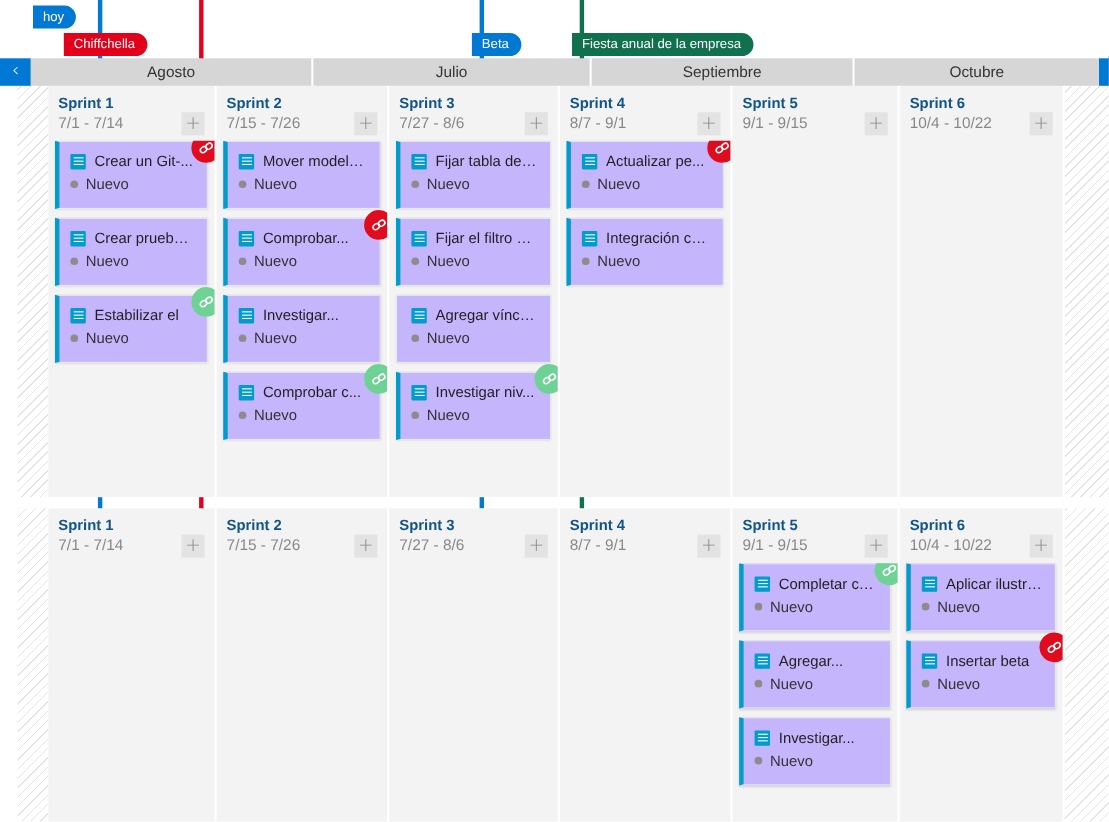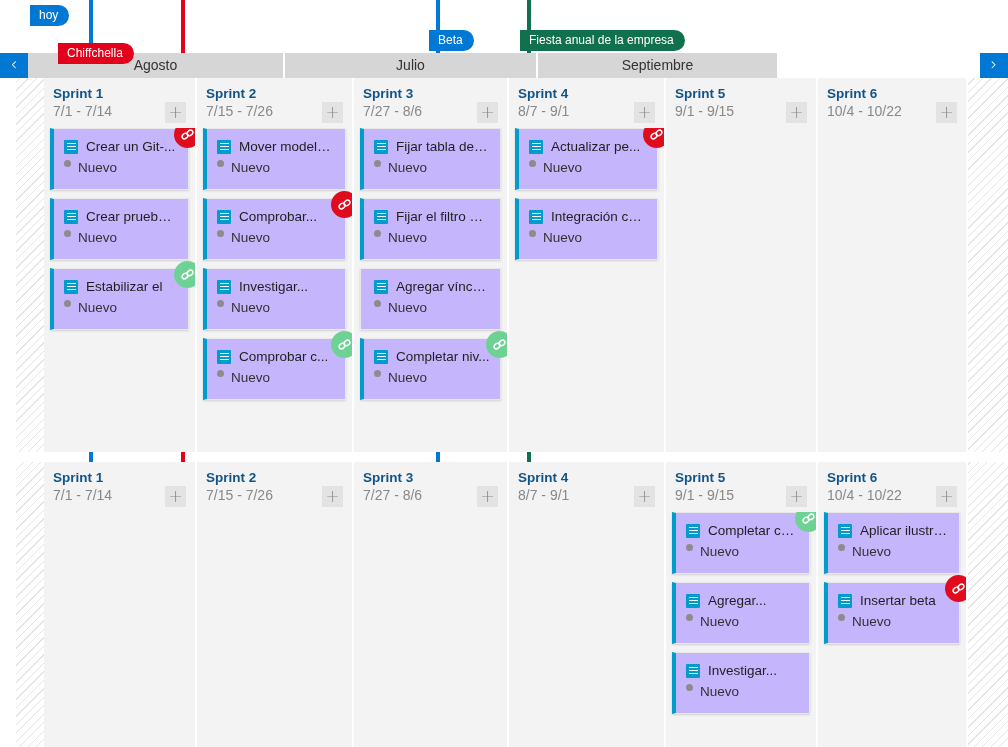--- a/index.html
+++ b/index.html
@@ -177,21 +177,21 @@
   }
   .card-title {
     font-size: 13.5px;
     color: #1f1f1f;
     white-space: nowrap;
     overflow: hidden;
     text-overflow: ellipsis;
     flex: 1 1 auto;
   }
   .state-row {
-    display: flex; gap: 7px;
+    display: flex; align-items: center; gap: 7px;
   }
   .state-dot {
     width: 7px; height: 7px;
     border-radius: 50%;
     background: #8c8c8c;
     flex: 0 0 7px;
   }
   .state-text {
     font-size: 13.5px;
     color: #333333;
@@ -218,33 +218,34 @@
 </style>
 </head>
 <body>
 
 <div id="board">
 
   <div id="marker-band">
       <div class="marker-line" style="left: 89px; background: rgb(0, 120, 212); position: absolute;"></div>
       <div class="marker-flag" style="left: 30px; top: 5px; background: rgb(0, 120, 212);">hoy</div>
       <div class="marker-line" style="left: 181px; background: rgb(226, 0, 26); position: absolute;"></div>
-      <div class="marker-flag" style="left: 58px; top: 43px; background: rgb(226, 0, 26);">Chiffchella</div>
+      <div class="marker-flag" style="left: 58px; top: 30px; background: rgb(226, 0, 26);">Chiffchella</div>
       <div class="marker-line" style="left: 436px; background: rgb(0, 120, 212); position: absolute;"></div>
       <div class="marker-flag" style="left: 429px; top: 30px; background: rgb(0, 120, 212);">Beta</div>
       <div class="marker-line" style="left: 527px; background: rgb(17, 113, 78); position: absolute;"></div>
       <div class="marker-flag" style="left: 520px; top: 30px; background: rgb(17, 113, 78);">Fiesta anual de la empresa</div>
     </div>
 
   <div id="month-header">
     <div class="nav-arrow">‹</div>
     <div id="month-cells">
         <div class="month-cell" style="width: 257px; flex: 0 0 257px;">Agosto</div>
         <div class="month-cell" style="width: 253px; flex: 0 0 253px;">Julio</div>
         <div class="month-cell" style="width: 239px; flex: 0 0 239px;">Septiembre</div>
+        <div class="month-cell" style="width: 222px; flex: 0 0 222px;">Octubre</div>
       </div>
     <div class="nav-arrow">›</div>
   </div>
 
   <div class="swimlane" id="lane-1">
       <div class="lane-gutter-left hatch"></div>
       <div class="sprint-col" style="flex: 0 0 153px;">
         <div class="sprint-head">
           <div class="sprint-title">Sprint 1</div>
           <div class="sprint-dates">7/1 - 7/14</div>
@@ -397,21 +398,21 @@
               <span class="card-title">Agregar víncul...</span>
             </div>
             <div class="state-row">
               <span class="state-dot"></span>
               <span class="state-text">Nuevo</span>
             </div>
           </div>
           <div class="card">
             <div class="card-row">
               <span class="wi-icon"></span>
-              <span class="card-title">Completar niv...</span>
+              <span class="card-title">Investigar niv...</span>
             </div>
             <div class="state-row">
               <span class="state-dot"></span>
               <span class="state-text">Nuevo</span>
             </div>
             <div class="link-badge green">
               <svg viewBox="0 0 16 16">
                 <g fill="none" stroke="#ffffff" stroke-width="1.5">
                   <ellipse cx="5.4" cy="9.6" rx="3.4" ry="2.6" transform="rotate(-38 5.4 9.6)"></ellipse>
                   <ellipse cx="10.6" cy="6.4" rx="3.4" ry="2.6" transform="rotate(-38 10.6 6.4)"></ellipse>

